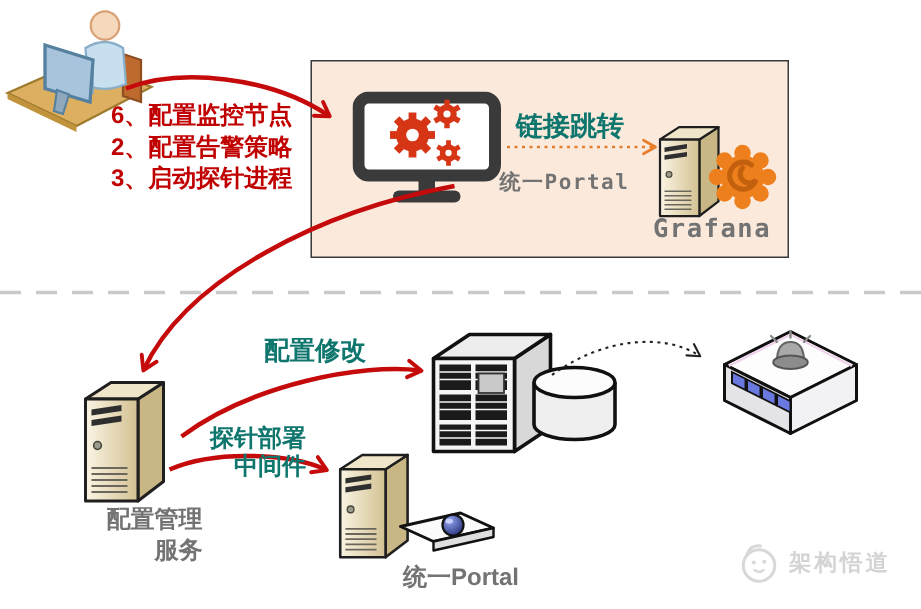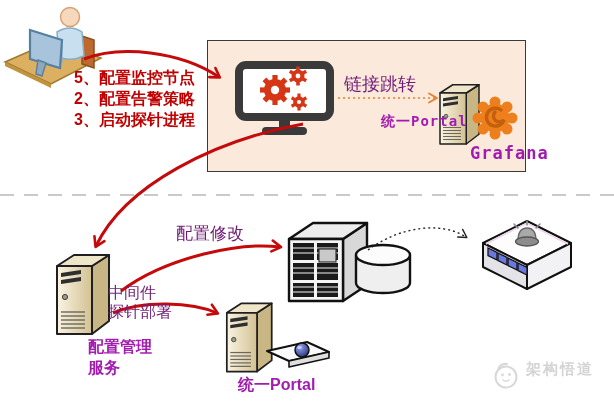--- a/index.html
+++ b/index.html
@@ -4,26 +4,26 @@
 <style>
   html,body{margin:0;padding:0;background:#fff;}
   #stage{position:relative;width:614px;height:406px;background:#ffffff;overflow:hidden;
          font-family:"Liberation Sans",sans-serif;}
   .abs{position:absolute;}
   .z1{z-index:1}.z2{z-index:2}.z5{z-index:5}.z6{z-index:6}
   #portal-frame{left:207px;top:40px;width:319px;height:132px;background:#FBEADC;
         border:1.6px solid #3A3A3A;box-sizing:border-box;}
   .red-steps{left:74px;top:67px;color:#C00000;font-size:16px;font-weight:700;
         line-height:21px;white-space:nowrap;}
-  .red-label{color:#701a75;font-weight:400;white-space:nowrap;}
-  .navy{color:#a21caf;font-weight:700;margin-left:48px;}
+  .red-label{color:#0f766e;font-weight:700;white-space:nowrap;}
+  .navy{color:#737373;font-weight:700;}
   .mono{font-family:"DejaVu Sans Mono","Liberation Mono",monospace;letter-spacing:1px;}
-  .node-label{text-align:left;white-space:nowrap;}
+  .node-label{text-align:right;white-space:nowrap;}
   #overlay{left:0;top:0;width:614px;height:406px;pointer-events:none;}
-  #watermark{left:492px;top:360px;display:flex;gap:6px;
+  #watermark{left:492px;top:360px;display:flex;align-items:center;gap:6px;
         color:#D4D4D4;font-size:15px;font-weight:600;letter-spacing:2px;}
 </style>
 </head>
 <body>
 
 <div id="stage">
 
   <svg width="0" height="0" style="position:absolute">
     <defs>
       <linearGradient id="towg" x1="0" y1="0" x2="1" y2="0">
@@ -59,21 +59,21 @@
     <polygon points="3,60 49,82 49,86 3,64" fill="#C2933D"></polygon>
     <polygon points="80,34 92,38 92,66 80,62" fill="#BE6A2E" stroke="#8F4E1F" stroke-width="1.5"></polygon>
     <circle cx="68" cy="15" r="9.5" fill="#F6D9BC" stroke="#D8A176" stroke-width="1.5"></circle>
     <path d="M55,30 Q68,22 80,30 L82,54 Q68,60 57,55 Z" fill="#C8DFF0" stroke="#88AEC8" stroke-width="1.5"></path>
     <path d="M60,44 Q48,52 42,56 L60,60 Z" fill="#BFD8EB" stroke="#88AEC8" stroke-width="1.2"></path>
     <polygon points="28,28 60,38 58,66 28,57" fill="#A8C4DC" stroke="#55809F" stroke-width="2.2"></polygon>
     <polygon points="36,58 44,61 40,74 34,72" fill="#8FA8BD" stroke="#55809F" stroke-width="1.4"></polygon>
   </svg>
 
   <div class="abs z6 red-steps">
-    <div>5、配置监控节点</div>
+    <div>6、配置监控节点</div>
     <div>2、配置告警策略</div>
     <div>3、启动探针进程</div>
   </div>
 
   <svg class="abs z2" style="left:235px;top:61px" width="102" height="78" viewBox="0 0 102 78">
     <rect x="4" y="4" width="91" height="52" rx="7" fill="#ffffff" stroke="#3A3A3A" stroke-width="8"></rect>
     <rect x="44" y="58" width="11" height="9" fill="#3A3A3A"></rect>
     <rect x="27" y="66" width="45" height="8" rx="4" fill="#3A3A3A"></rect>
     <g fill="#D63615">
       <g transform="translate(40,29)">
@@ -195,22 +195,22 @@
       <path d="M41,24 Q41,11 50,11 Q59,11 59,24 Z" fill="#A9A9A9" stroke="#666" stroke-width="1.4"></path>
       <ellipse cx="50" cy="24.5" rx="11.5" ry="4.5" fill="#8C8C8C" stroke="#555" stroke-width="1.3"></ellipse>
       <g stroke="#8a8a8a" stroke-width="1.6" stroke-linecap="round">
         <path d="M50,8 v-4 M41,11 l-4,-4 M59,11 l4,-4"></path>
       </g>
     </g>
   </svg>
 
   <div class="abs z6 red-label" style="left:176px;top:222px;font-size:17px">配置修改</div>
   <div class="abs z6 red-label node-label" style="left:108px;top:283px;width:96px;font-size:16px;line-height:19px">
+    <div>探针部署</div>
     <div>中间件</div>
-    <div>探针部署</div>
   </div>
 
   <svg id="overlay" class="abs z5" width="614" height="406" viewBox="0 0 614 406">
     <defs>
       <marker id="ah-red" markerWidth="16" markerHeight="16" refX="10" refY="7" orient="auto" markerUnits="userSpaceOnUse">
         <path d="M2,1.5 L11,7 L2,12.5" fill="none" stroke="#C40A0A" stroke-width="2.6" stroke-linecap="round" stroke-linejoin="round"></path>
       </marker>
       <marker id="ah-orange" markerWidth="14" markerHeight="14" refX="9" refY="6" orient="auto" markerUnits="userSpaceOnUse">
         <path d="M2,1.5 L10,6 L2,10.5" fill="none" stroke="#E87D2C" stroke-width="1.8" stroke-linecap="round" stroke-linejoin="round"></path>
       </marker>

